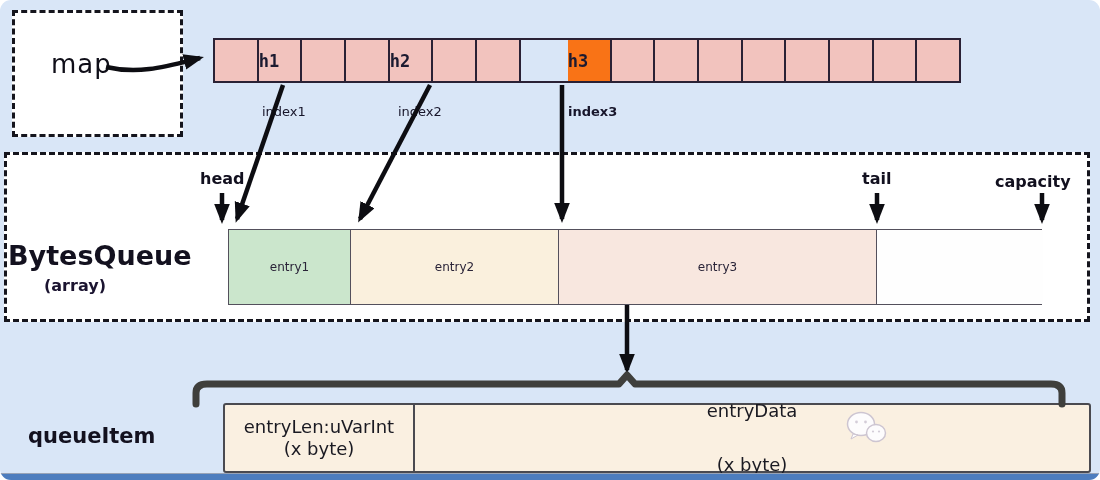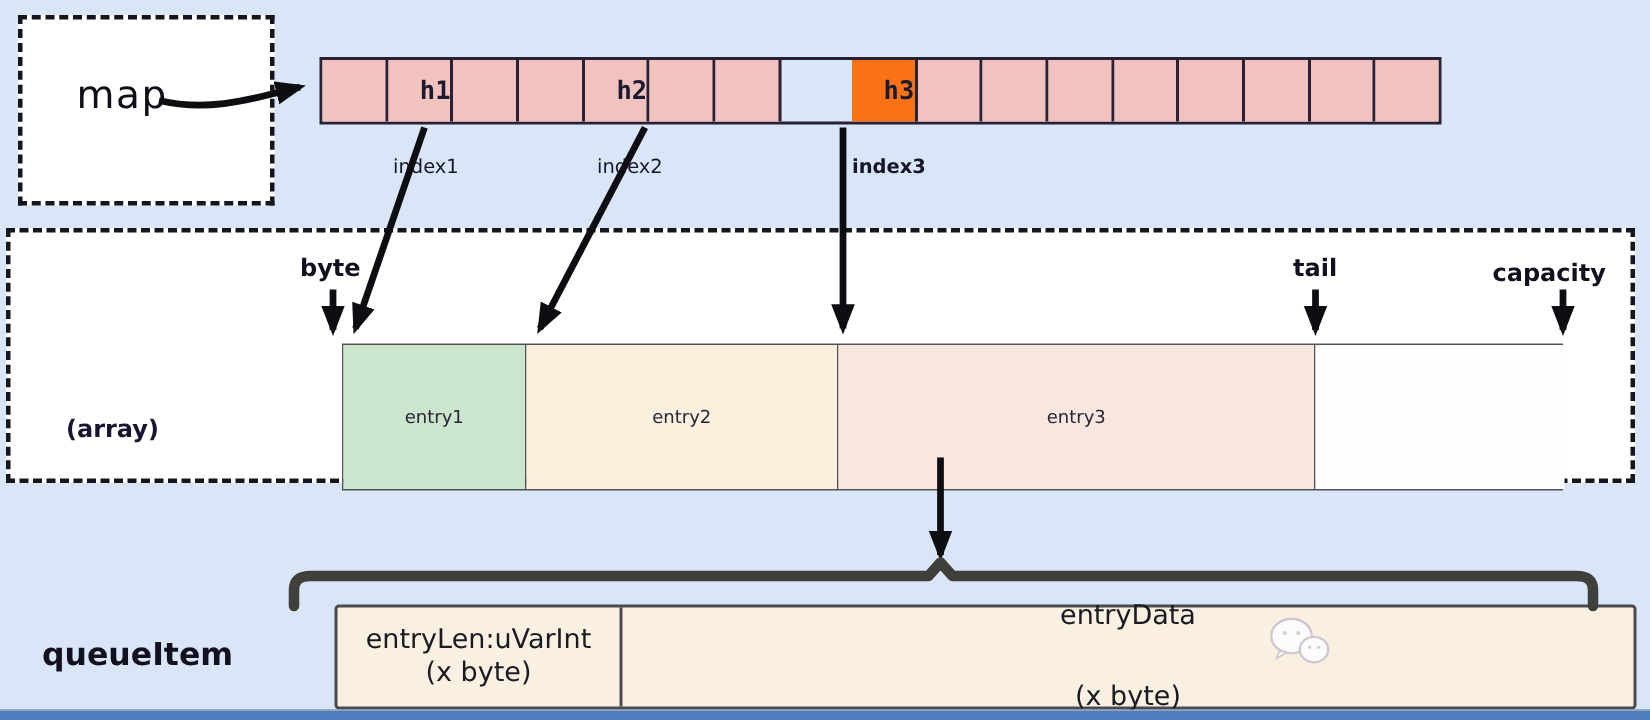--- a/index.html
+++ b/index.html
@@ -1,57 +1,58 @@
 <!DOCTYPE html>
 <html><head>
 <meta charset="utf-8">
 <style>
   html,body{margin:0;padding:0;}
   #canvas{
     position:relative; width:1100px; height:480px; overflow:hidden;
     background:#d9e6f7;
     font-family:"DejaVu Sans","Liberation Sans",sans-serif;
     color:#1d1b2e;
+    border-radius:11px;
   }
   
   .map-box{
     position:absolute; left:12px; top:10px; width:165px; height:121px;
     background:#ffffff; border:3px dashed #15151d;
   }
   .map-label{
     position:absolute; left:36px; top:36px; font-size:26px; color:#0f0e18;
     letter-spacing:1px;
   }
   
   .hash-row{
     position:absolute; left:213px; top:38px; width:748px; height:45px;
     display:flex; border:2px solid #2a2135; box-sizing:border-box;
   }
   .hcell{
     flex:1 1 0; background:#f2c3be; border-right:2px solid #2a2135;
-    display:flex; align-items:center; justify-content:flex-end;
+    display:flex; align-items:center; justify-content:flex-start;
   }
   .hcell:last-child{border-right:none;}
   .hcell span{
     font-family:"DejaVu Sans Mono","Liberation Mono",monospace;
     font-weight:bold; font-size:17px; color:#1c1a30;
   }
   
   .idx-label{position:absolute; font-size:13px; font-weight:500; color:#17152a;}
   
   .bq-box{
     position:absolute; left:4px; top:152px; width:1080px; height:164px;
     background:#ffffff; border:3px dashed #15151d;
   }
   .bq-title{position:absolute; left:8px; top:240px; font-size:27px; font-weight:bold; color:#13111f;}
   .bq-subtitle{position:absolute; left:44px; top:276px; font-size:16px; font-weight:bold; color:#1b1430;}
   .ptr-label{position:absolute; font-size:16px; font-weight:bold; color:#12101f;}
   
   .queue-rect{
-    position:absolute; left:228px; top:229px; width:814px; height:98px;
+    position:absolute; left:228px; top:229px; width:814px; height:76px;
     display:flex; border:1.5px solid #53505c; box-sizing:border-box;
   }
   .seg{
     height:100%; border-right:1.5px solid #53505c; box-sizing:border-box;
     display:flex; align-items:center; justify-content:center;
   }
   .seg:last-child{border-right:none;}
   .seg span{font-size:12px; font-weight:500; color:#2a2438;}
   
   .qi-label{position:absolute; left:28px; top:424px; font-size:21px; font-weight:bold; color:#13111f;}
@@ -114,23 +115,24 @@
       <div class="hcell" style="background: rgb(242, 195, 190);"></div>
       <div class="hcell" style="background: rgb(242, 195, 190);"></div>
       <div class="hcell" style="background: rgb(242, 195, 190);"></div>
     </div>
 
   <div class="idx-label" style="left:262px; top:104px;">index1</div>
   <div class="idx-label" style="left:398px; top:104px;">index2</div>
   <div class="idx-label" style="left:568px; top:104px;font-weight:bold;">index3</div>
 
   <div class="bq-box"></div>
+  <div class="bq-title">BytesQueue</div>
   <div class="bq-subtitle">(array)</div>
 
-  <div class="ptr-label" style="left:200px; top:169px;">byte</div>
+  <div class="ptr-label" style="left:200px; top:169px;">head</div>
   <div class="ptr-label" style="left:862px; top:169px;">tail</div>
   <div class="ptr-label" style="left:995px; top:172px;">capacity</div>
 
   <div class="queue-rect">
       <div class="seg" style="width: 122px; flex: 0 0 122px; background: rgb(203, 230, 204);">
         <span>entry1</span>
       </div>
       <div class="seg" style="width: 208px; flex: 0 0 208px; background: rgb(250, 240, 221);">
         <span>entry2</span>
       </div>

